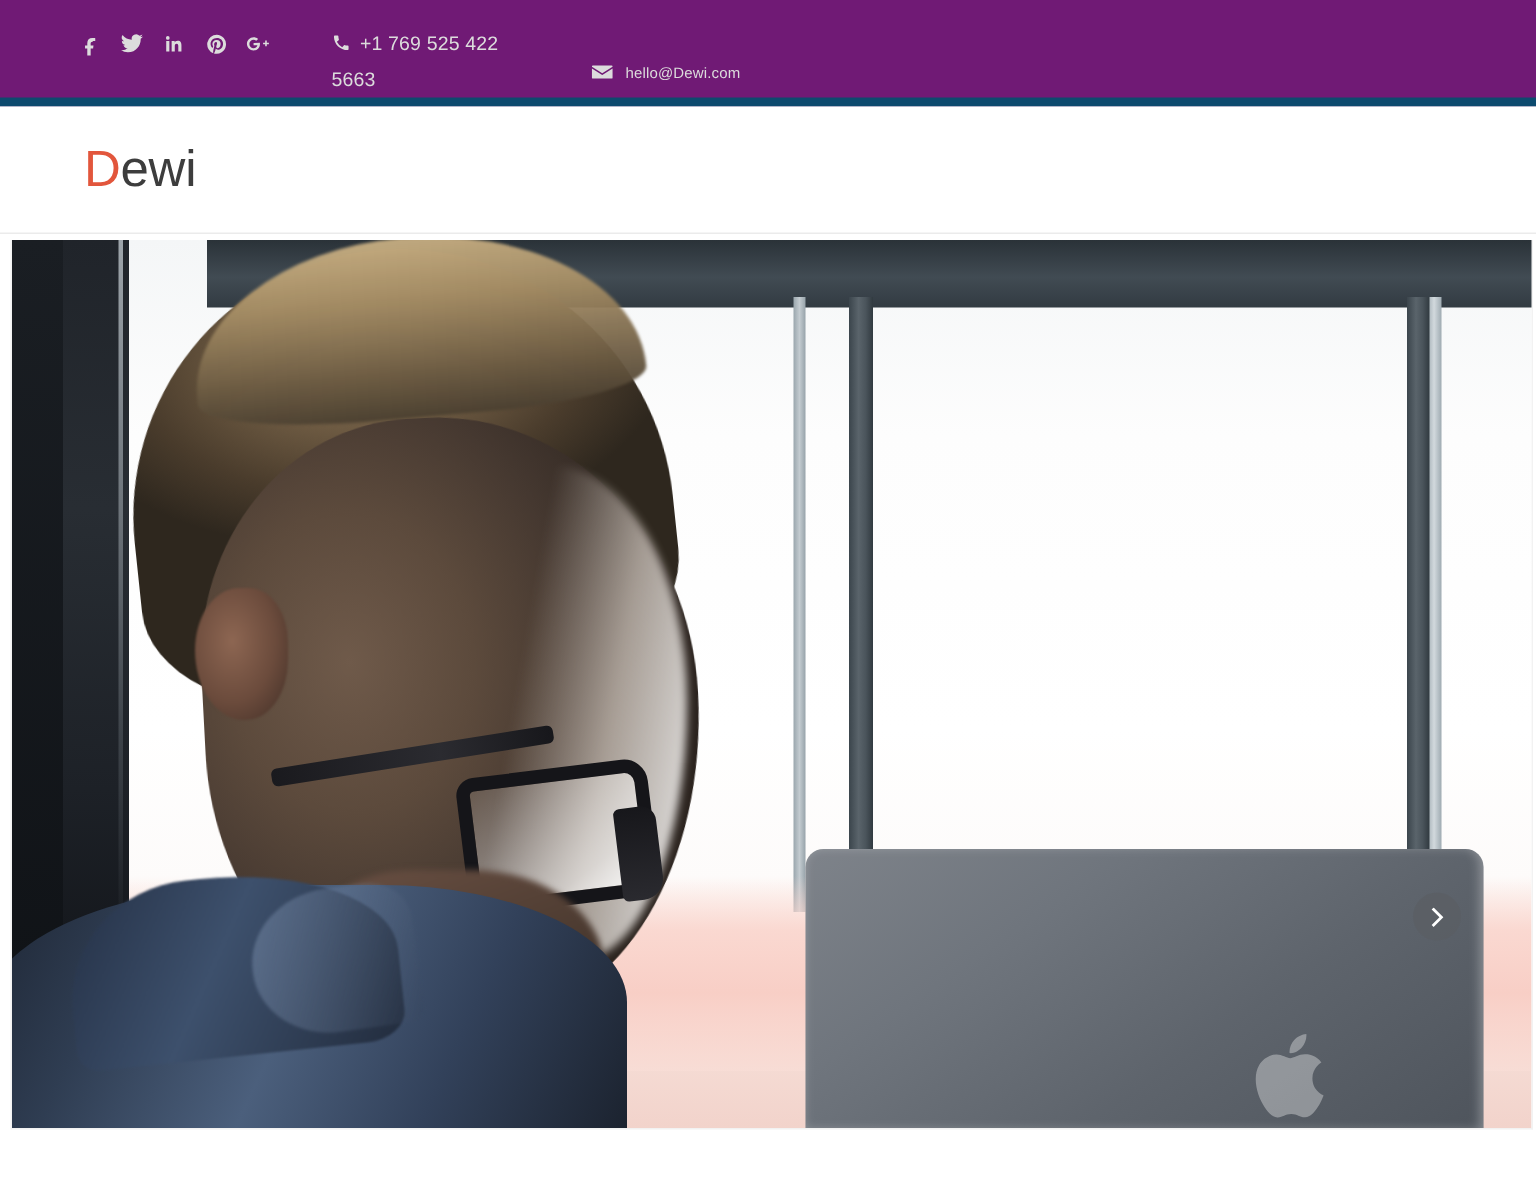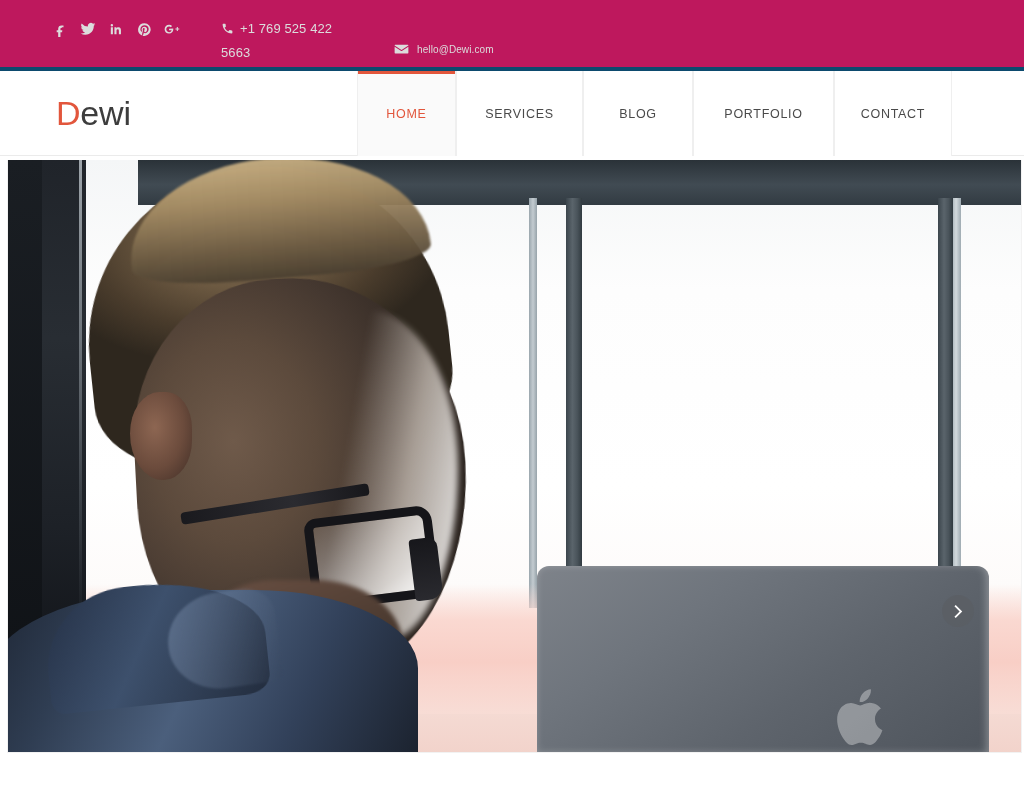--- a/index.html
+++ b/index.html
@@ -11,22 +11,22 @@
     background: #ffffff;
     font-family: "Liberation Sans", sans-serif;
     overflow: hidden;
   }
 
   
   .topbar {
     position: relative;
     width: 1024px;
     height: 71px;
-    background: #be185d;
-    border-bottom: 4px solid #0c4a6e;
+    background: #701a75;
+    border-bottom: 6px solid #0c4a6e;
   }
 
   .social-list {
     position: absolute;
     left: 52px;
     top: 20px;
     display: flex;
     align-items: center;
     gap: 12px;
   }
@@ -437,37 +437,20 @@
     </span><span>hello@Dewi.com</span>
   </div>
 </div>
 
 <div class="header">
 
   <div class="logo">
     <span class="logo-accent">D</span><span>ewi</span>
   </div>
 
-  <nav class="mainnav">
-    <div class="nav-item is-active">
-      <span>HOME</span>
-    </div>
-    <div class="nav-item">
-      <span>SERVICES</span>
-    </div>
-    <div class="nav-item">
-      <span>BLOG</span>
-    </div>
-    <div class="nav-item">
-      <span>PORTFOLIO</span>
-    </div>
-    <div class="nav-item">
-      <span>CONTACT</span>
-    </div>
-  </nav>
 </div>
 
 <div class="slider">
 
   <div class="slide" title="Man in profile wearing dark glasses working on a MacBook beside a bright window">
     <div class="scene">
       <div class="win-glass"></div>
       <div class="mullion mullion-h"></div>
       <div class="mullion mullion-v3"></div>
       <div class="mullion mullion-v1"></div>

